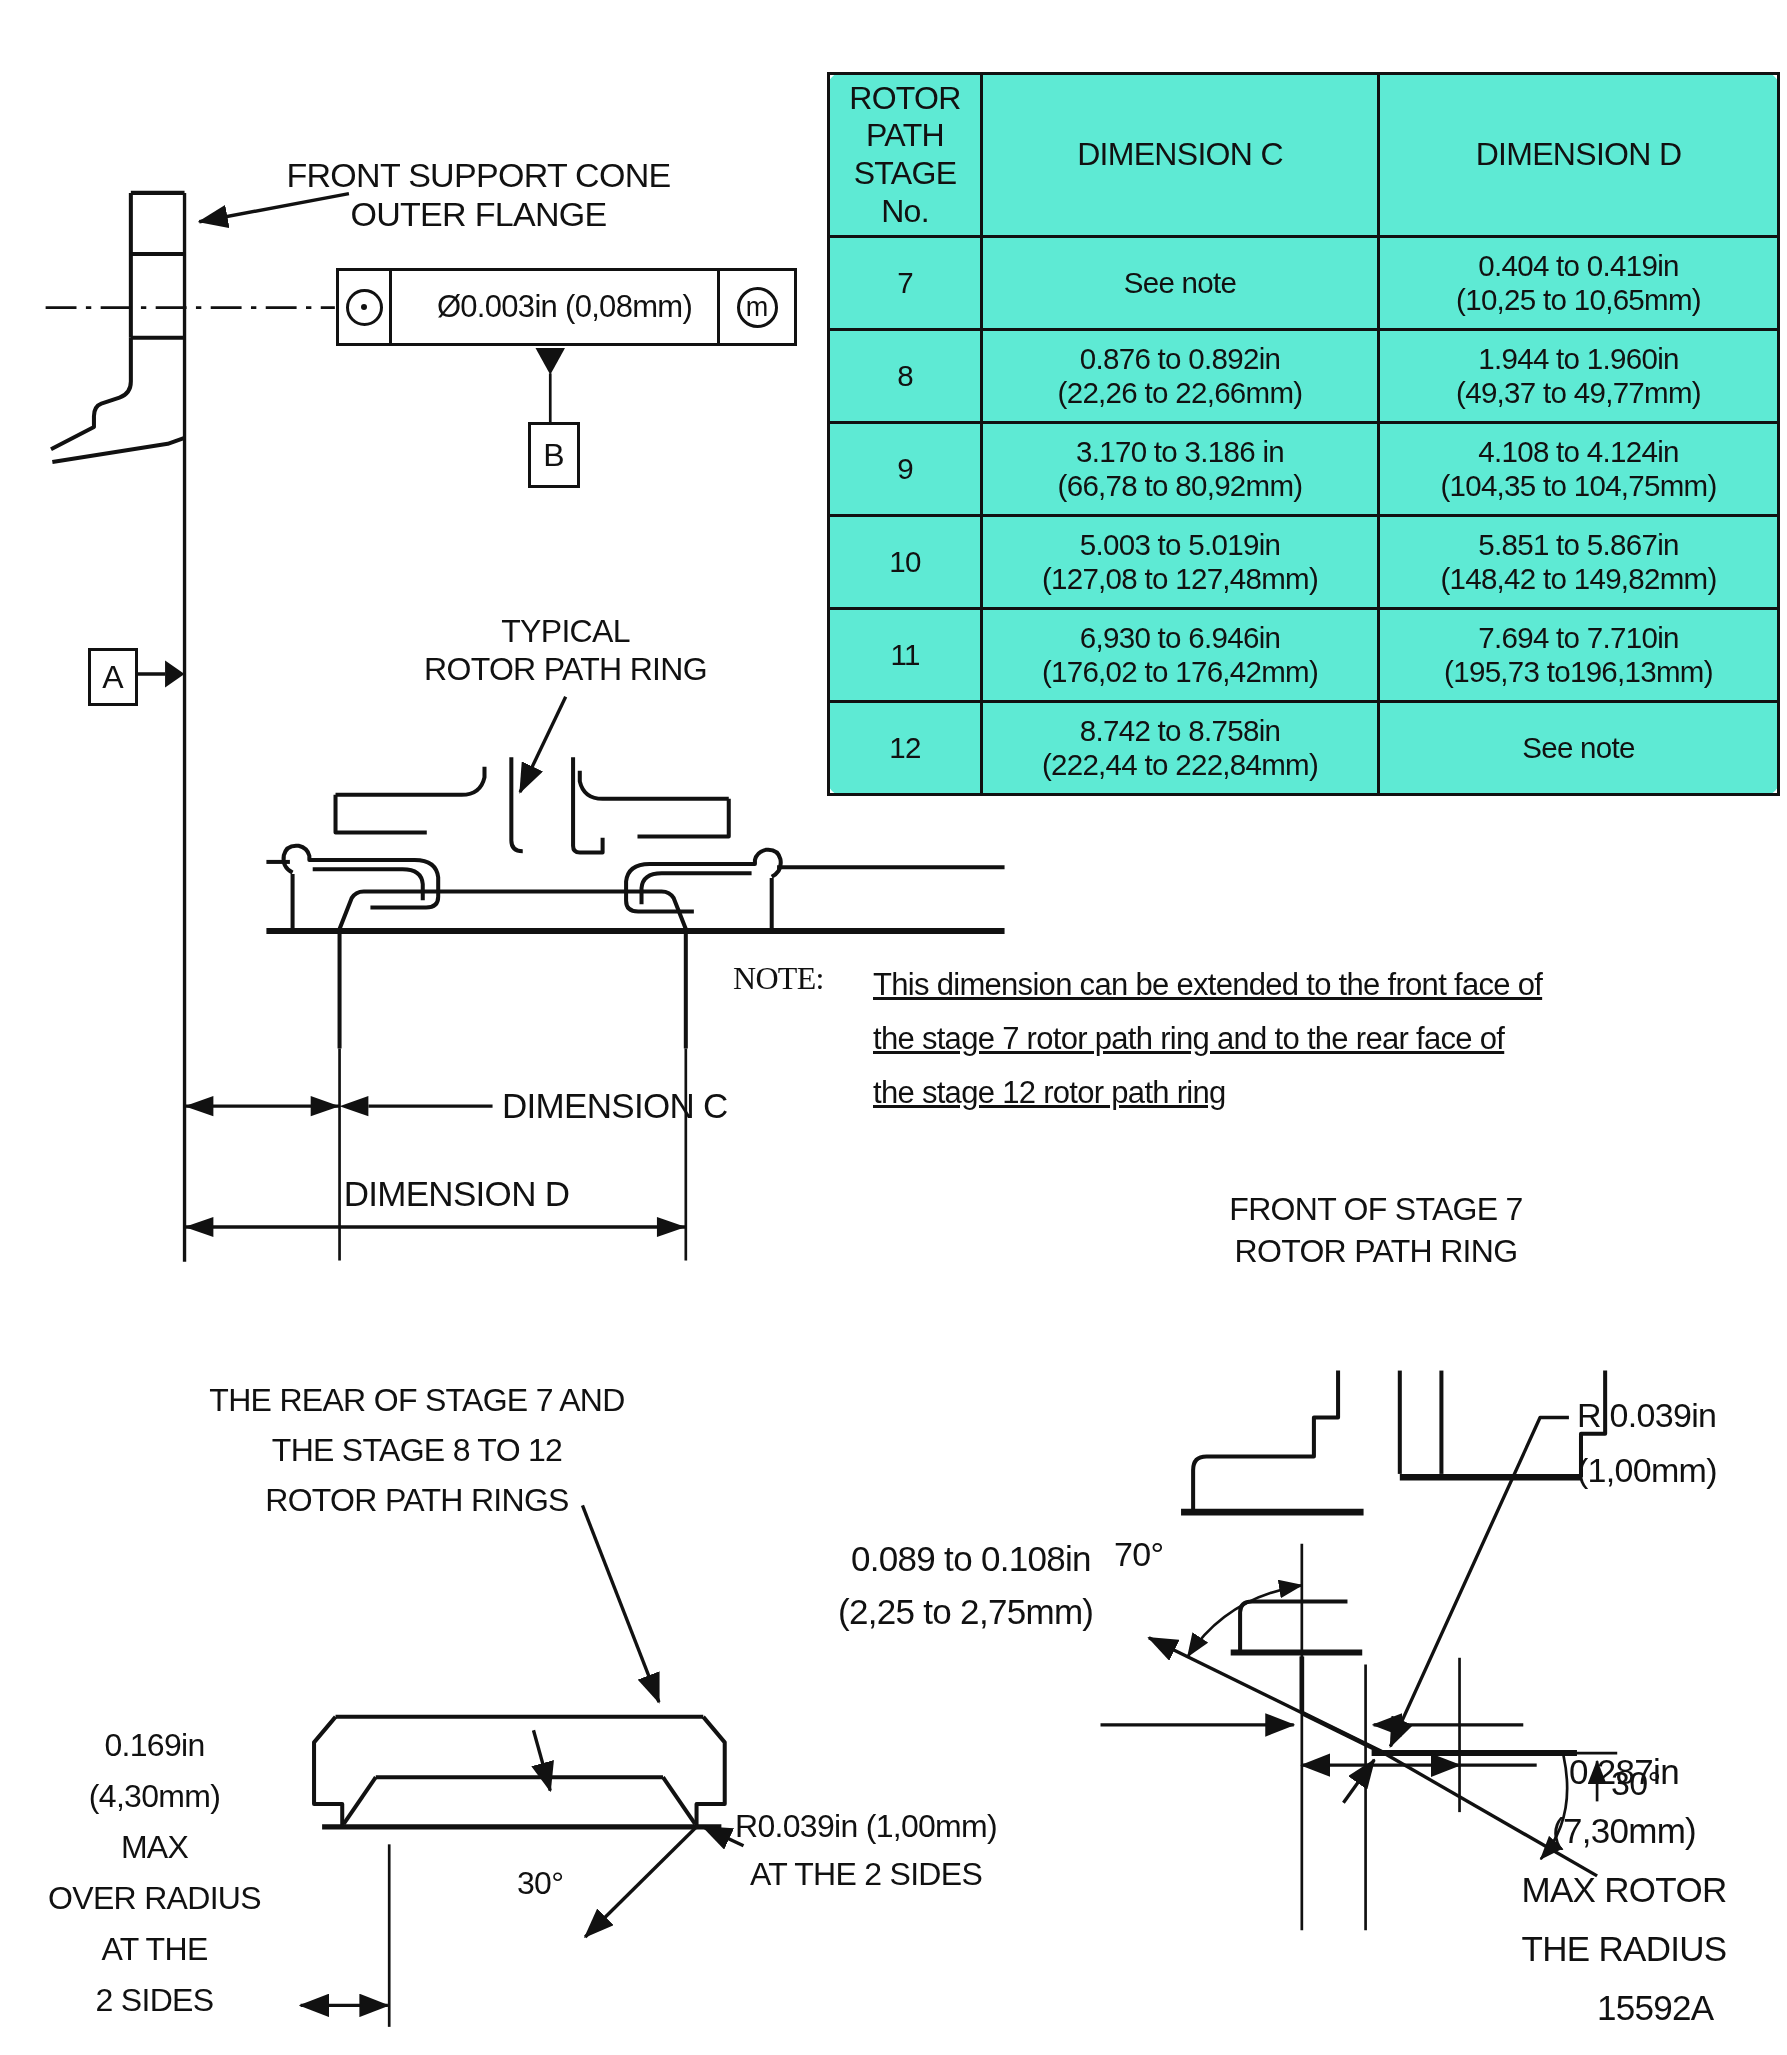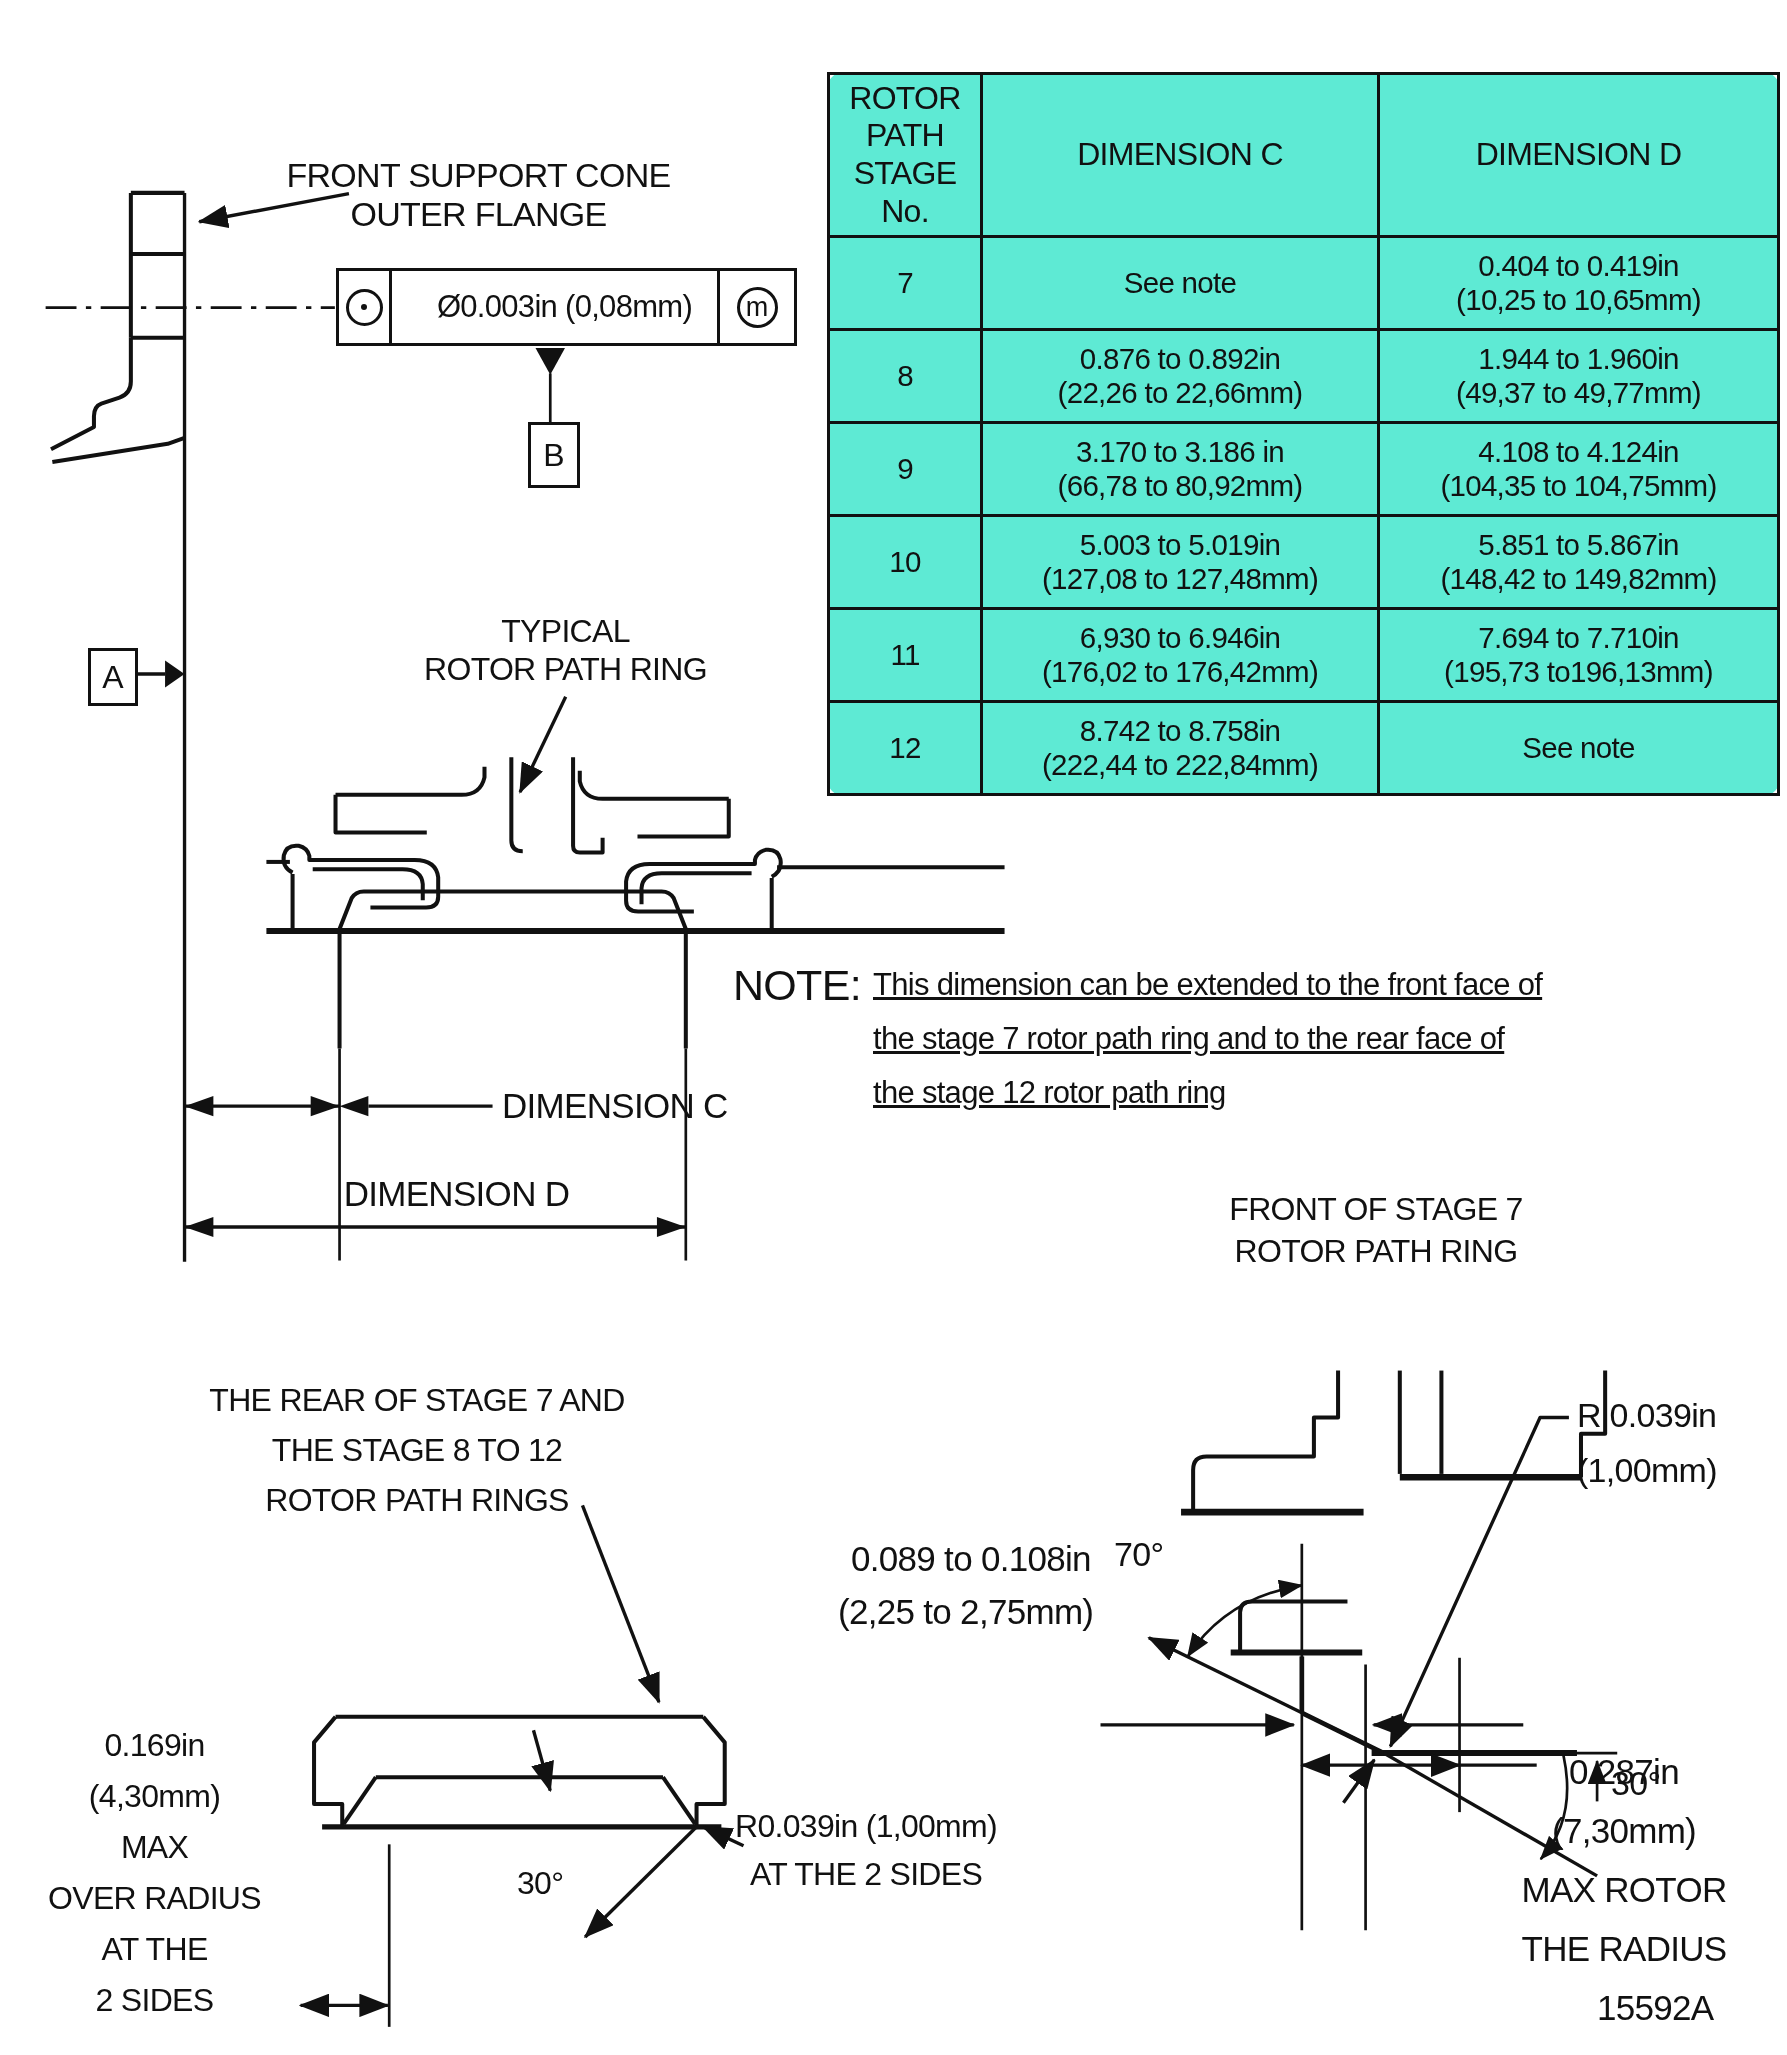--- a/index.html
+++ b/index.html
@@ -267,21 +267,21 @@
             <div>(222,44 to 222,84mm)</div>
           </td>
       <td>
             <div>See note</div>
             <div></div>
           </td>
     </tr>
   </tbody>
     </table>
 
-  <div class="t" style="left:733px;top:960px;font-size:43px;">NOTE:</div>
+  <div class="t" style="left:733px;top:960px;font-size:32px;font-family:Liberation Serif, serif;">NOTE:</div>
   <div class="t" style="left:873px;top:958px;font-size:31px;line-height:54px;white-space:normal;width:913px;text-decoration:underline;">
     <div>This dimension can be extended to the front face of</div>
     <div>the stage 7 rotor path ring and to the rear face of</div>
     <div>the stage 12 rotor path ring</div>
   </div>
 
   <div class="t" style="left:502px;top:1085px;font-size:35px;">DIMENSION C</div>
   <div class="t ctr" style="left:255px;top:1173px;width:403px;font-size:35px;">DIMENSION D</div>
 
   <div class="t ctr" style="left:1205px;top:1188px;width:342px;font-size:32px;line-height:42px;">

